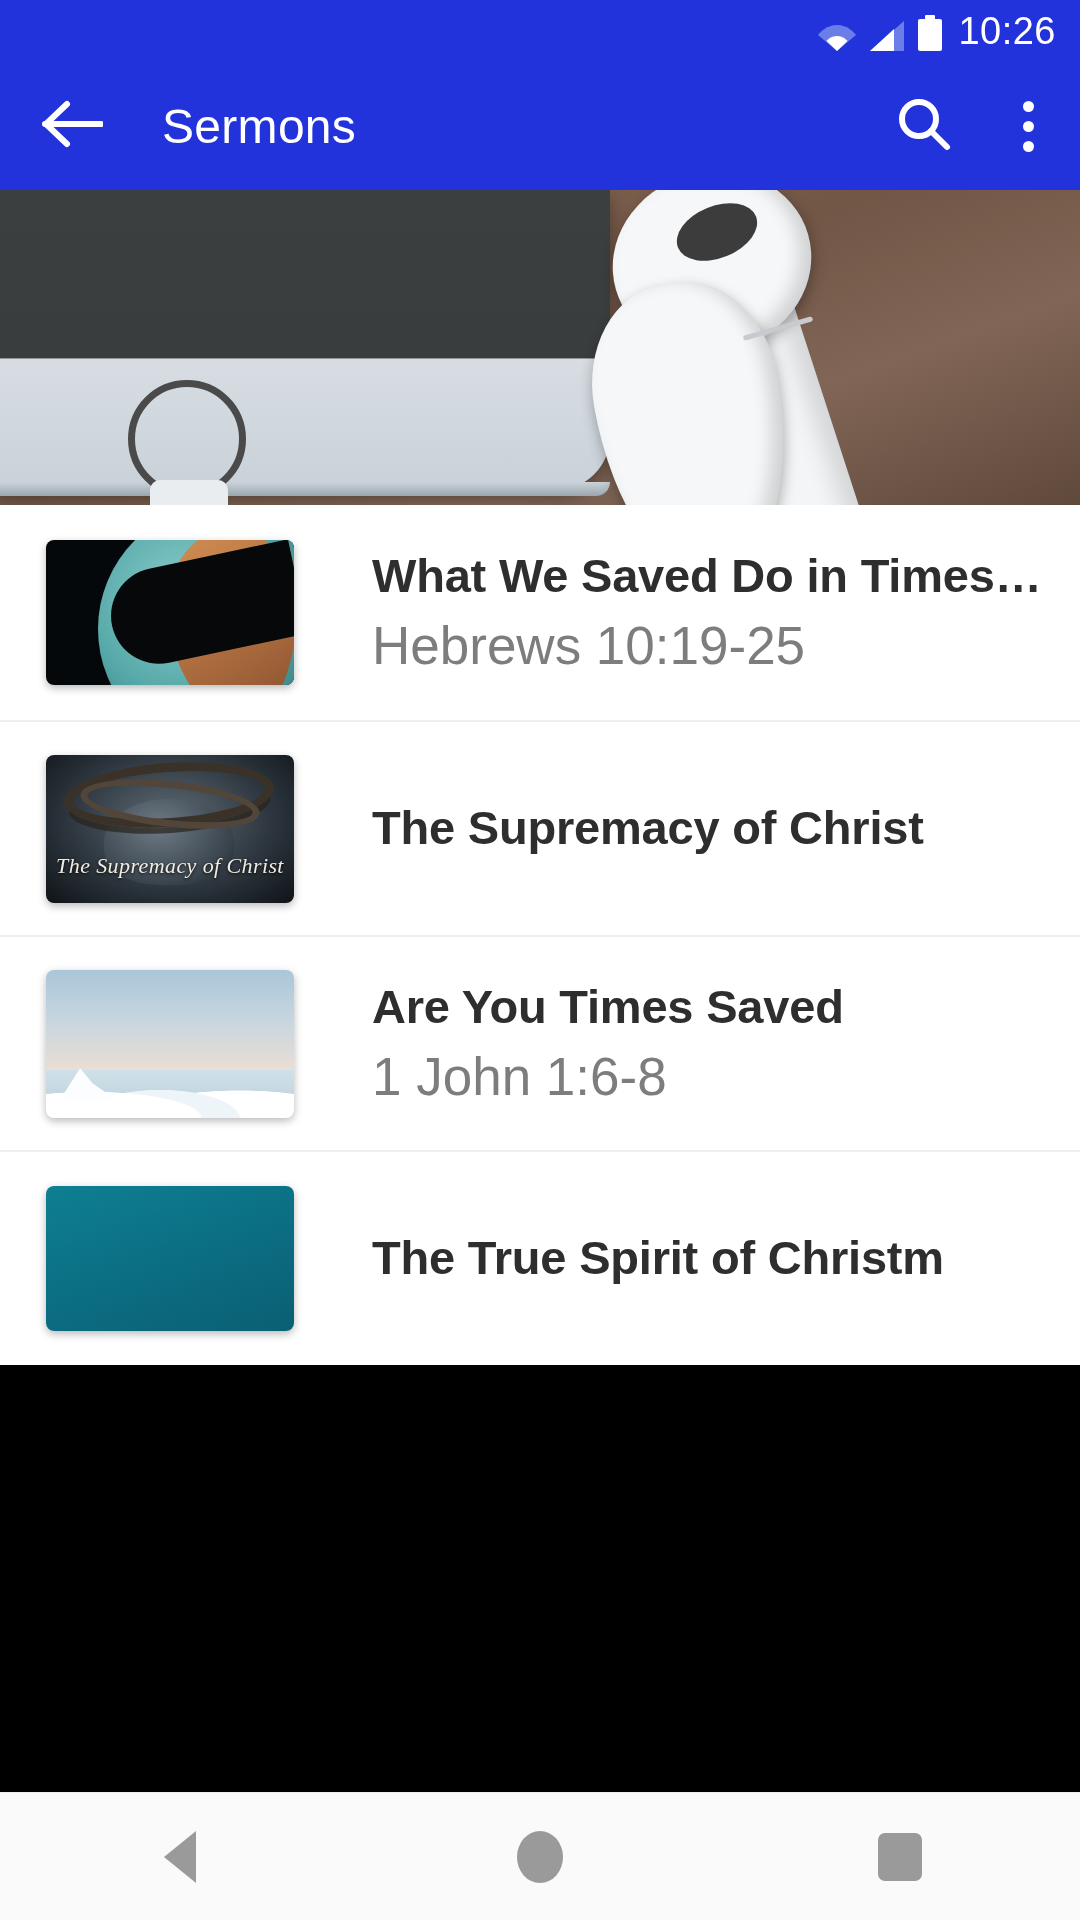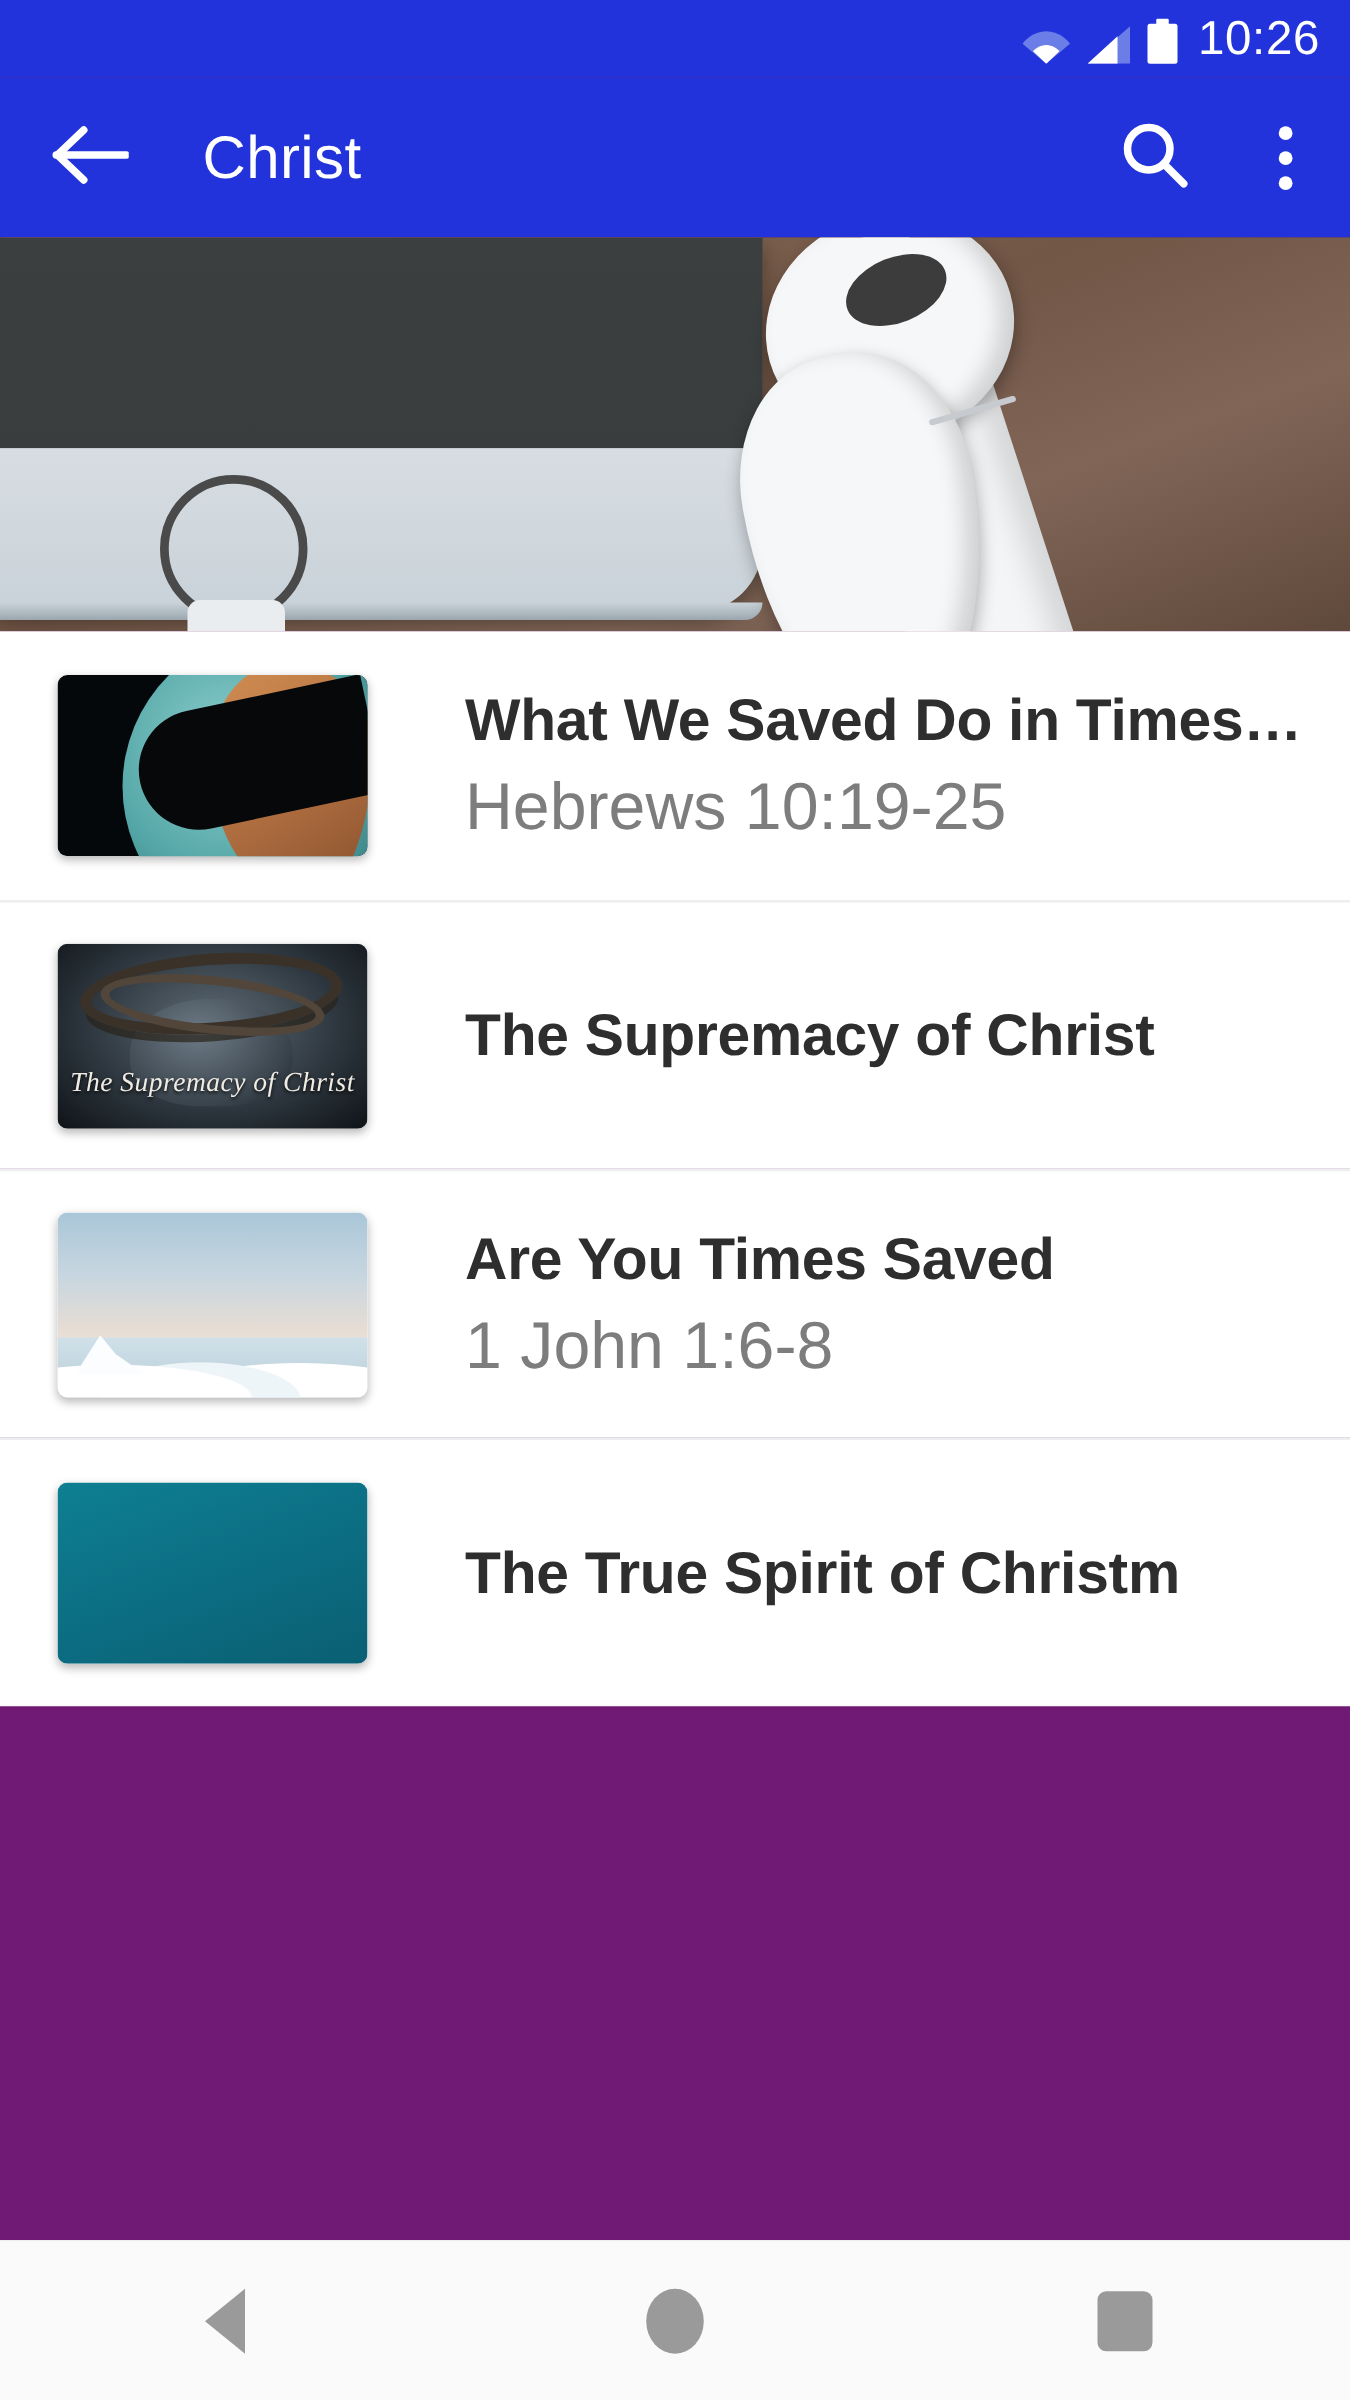--- a/index.html
+++ b/index.html
@@ -2,21 +2,21 @@
 <html><head>
 <meta charset="utf-8">
 <style>
   * { margin:0; padding:0; box-sizing:border-box; }
   html, body {
     width:1080px; height:1920px;
     background:#ffffff;
     font-family:"Liberation Sans", sans-serif;
     overflow:hidden;
   }
-  .screen { position:relative; width:1080px; height:1920px; background:#701a75; }
+  .screen { position:relative; width:1080px; height:1920px; background:#000000; }
 
   
   .statusbar {
     position:absolute; top:0; left:0; width:1080px; height:62px;
     background:#2233db; display:flex; align-items:center;
     justify-content:flex-end; padding-right:24px; gap:12px;
   }
   .sb-icons { display:flex; align-items:flex-end; gap:14px; height:40px; }
   .wifi-ic { width:38px; height:30px; position:relative; }
   .sig-ic  { width:34px; height:30px; position:relative; }
@@ -251,21 +251,21 @@
 
   <div class="appbar">
     <div class="back-btn">
       <span>
         <svg width="62" height="52" viewBox="0 0 62 52">
           <path d="M4 26 L60 26" stroke="#fff" stroke-width="6" stroke-linecap="round" fill="none"></path>
           <path d="M26 6 L5 26 L26 46" stroke="#fff" stroke-width="6" stroke-linecap="round" stroke-linejoin="round" fill="none"></path>
         </svg>
       </span>
     </div>
-    <div class="appbar-title">Christ</div>
+    <div class="appbar-title">Sermons</div>
     <div class="appbar-action">
       <span>
         <svg width="58" height="58" viewBox="0 0 58 58">
           <circle cx="24" cy="24" r="17" stroke="#fff" stroke-width="6" fill="none"></circle>
           <path d="M36 36 L52 52" stroke="#fff" stroke-width="6" stroke-linecap="round"></path>
         </svg>
       </span>
     </div>
     <div class="appbar-action">
       <span class="kebab">

